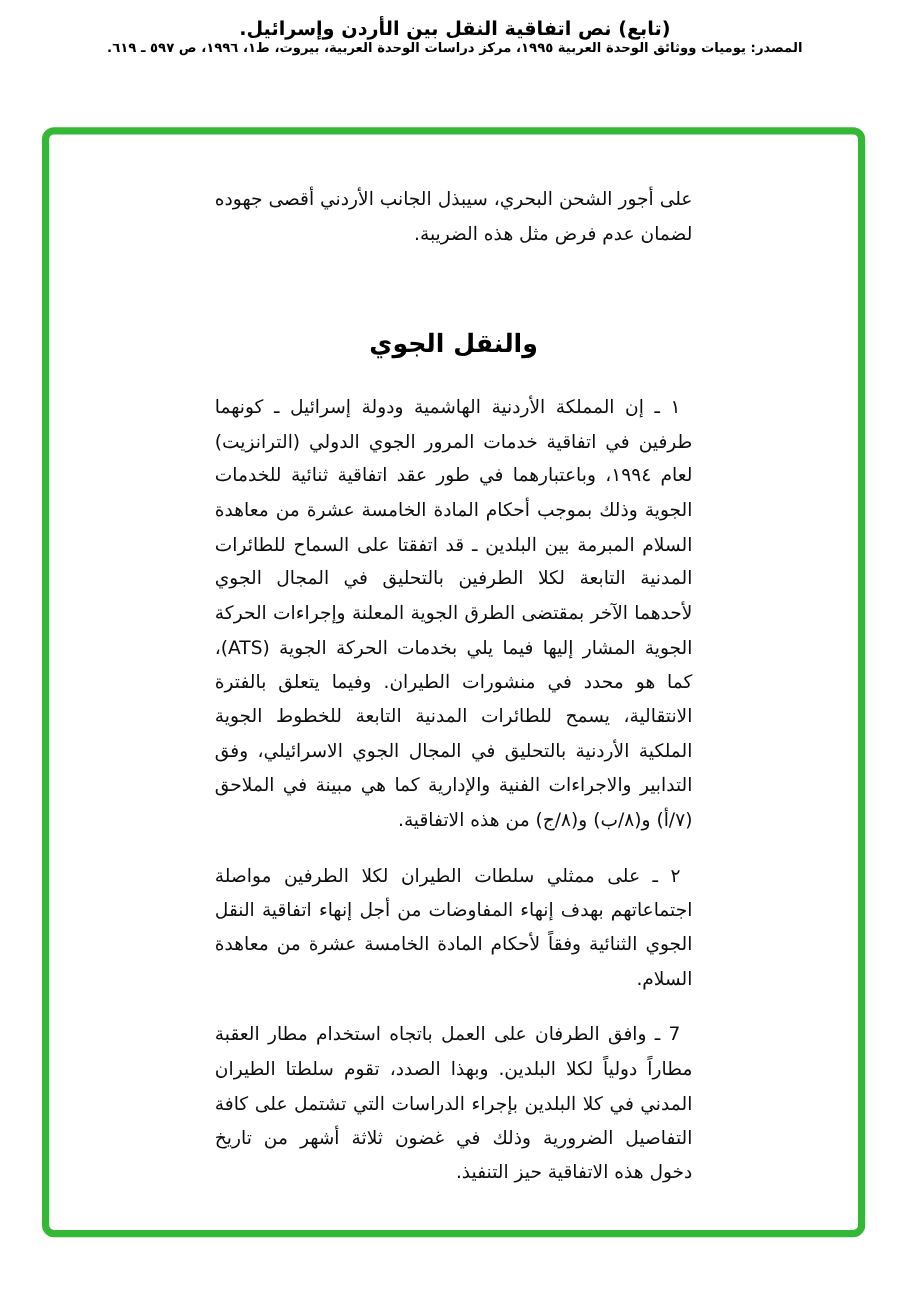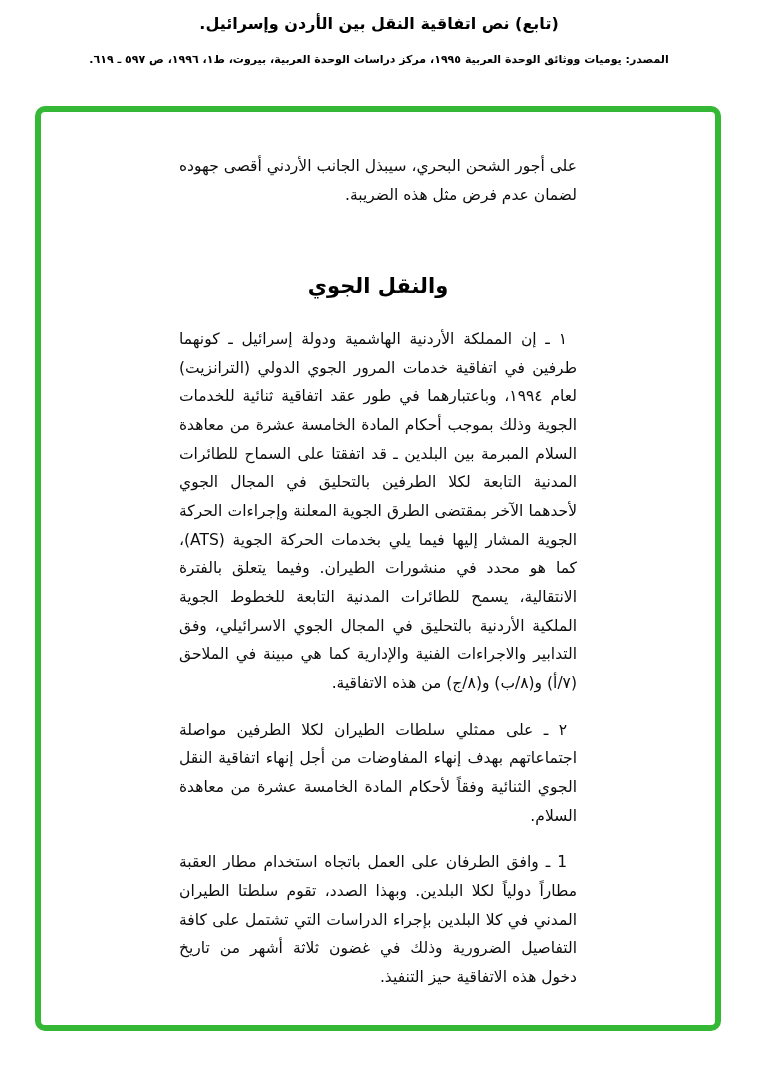--- a/index.html
+++ b/index.html
@@ -20,21 +20,21 @@
     text-align: center;
     direction: rtl;
     color: #000;
   }
   .doc-title {
     font-size: 16px;
     font-weight: bold;
     letter-spacing: 0.2px;
   }
   .source-line {
-    margin-top: 20px;
+    margin-top: 0;
     font-size: 11px;
     font-weight: bold;
   }
   .green-frame {
     position: absolute;
     left: 35px;
     top: 106px;
     width: 674px;
     height: 913px;
     border: 6px solid #35b835;
@@ -95,20 +95,20 @@
 
       <div class="section-heading">
         <br>
         <span>والنقل الجوي</span>
       </div>
 
       <p>١ ـ إن المملكة الأردنية الهاشمية ودولة إسرائيل ـ كونهما طرفين في اتفاقية خدمات المرور الجوي الدولي (الترانزيت) لعام ١٩٩٤، وباعتبارهما في طور عقد اتفاقية ثنائية للخدمات الجوية وذلك بموجب أحكام المادة الخامسة عشرة من معاهدة السلام المبرمة بين البلدين ـ قد اتفقتا على السماح للطائرات المدنية التابعة لكلا الطرفين بالتحليق في المجال الجوي لأحدهما الآخر بمقتضى الطرق الجوية المعلنة وإجراءات الحركة الجوية المشار إليها فيما يلي بخدمات الحركة الجوية (ATS)، كما هو محدد في منشورات الطيران. وفيما يتعلق بالفترة الانتقالية، يسمح للطائرات المدنية التابعة للخطوط الجوية الملكية الأردنية بالتحليق في المجال الجوي الاسرائيلي، وفق التدابير والاجراءات الفنية والإدارية كما هي مبينة في الملاحق (٧/أ) و(٨/ب) و(٨/ج) من هذه الاتفاقية.</p>
 
       <p>٢ ـ على ممثلي سلطات الطيران لكلا الطرفين مواصلة اجتماعاتهم بهدف إنهاء المفاوضات من أجل إنهاء اتفاقية النقل الجوي الثنائية وفقاً لأحكام المادة الخامسة عشرة من معاهدة السلام.</p>
 
-      <p>1 ـ وافق الطرفان على العمل باتجاه استخدام مطار العقبة مطاراً دولياً لكلا البلدين. وبهذا الصدد، تقوم سلطتا الطيران المدني في كلا البلدين بإجراء الدراسات التي تشتمل على كافة التفاصيل الضرورية وذلك في غضون ثلاثة أشهر من تاريخ دخول هذه الاتفاقية حيز التنفيذ.</p>
+      <p>7 ـ وافق الطرفان على العمل باتجاه استخدام مطار العقبة مطاراً دولياً لكلا البلدين. وبهذا الصدد، تقوم سلطتا الطيران المدني في كلا البلدين بإجراء الدراسات التي تشتمل على كافة التفاصيل الضرورية وذلك في غضون ثلاثة أشهر من تاريخ دخول هذه الاتفاقية حيز التنفيذ.</p>
 
 
     </div>
   </div>
 
 
 </div>
 
 </body></html>

